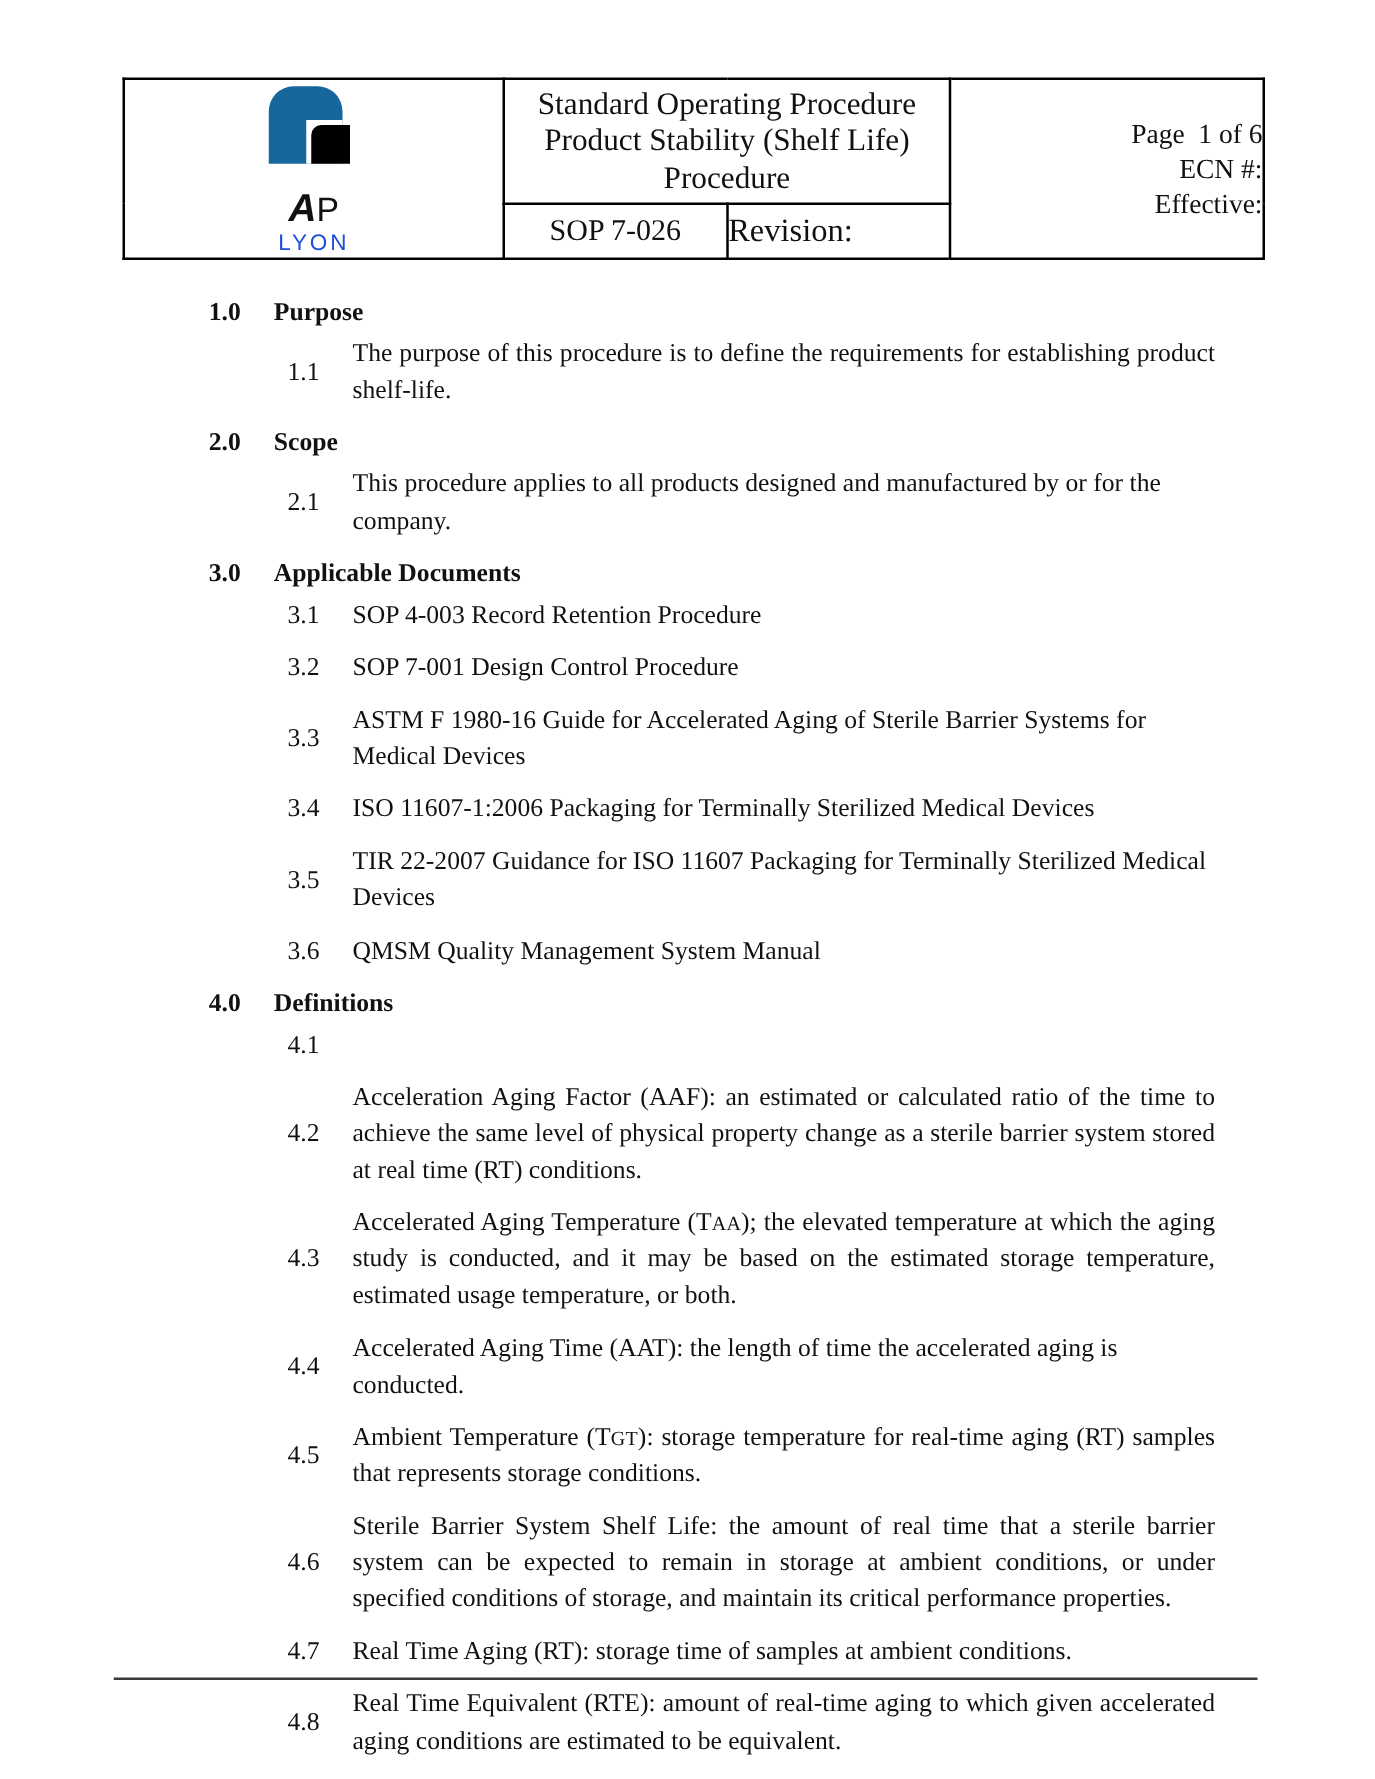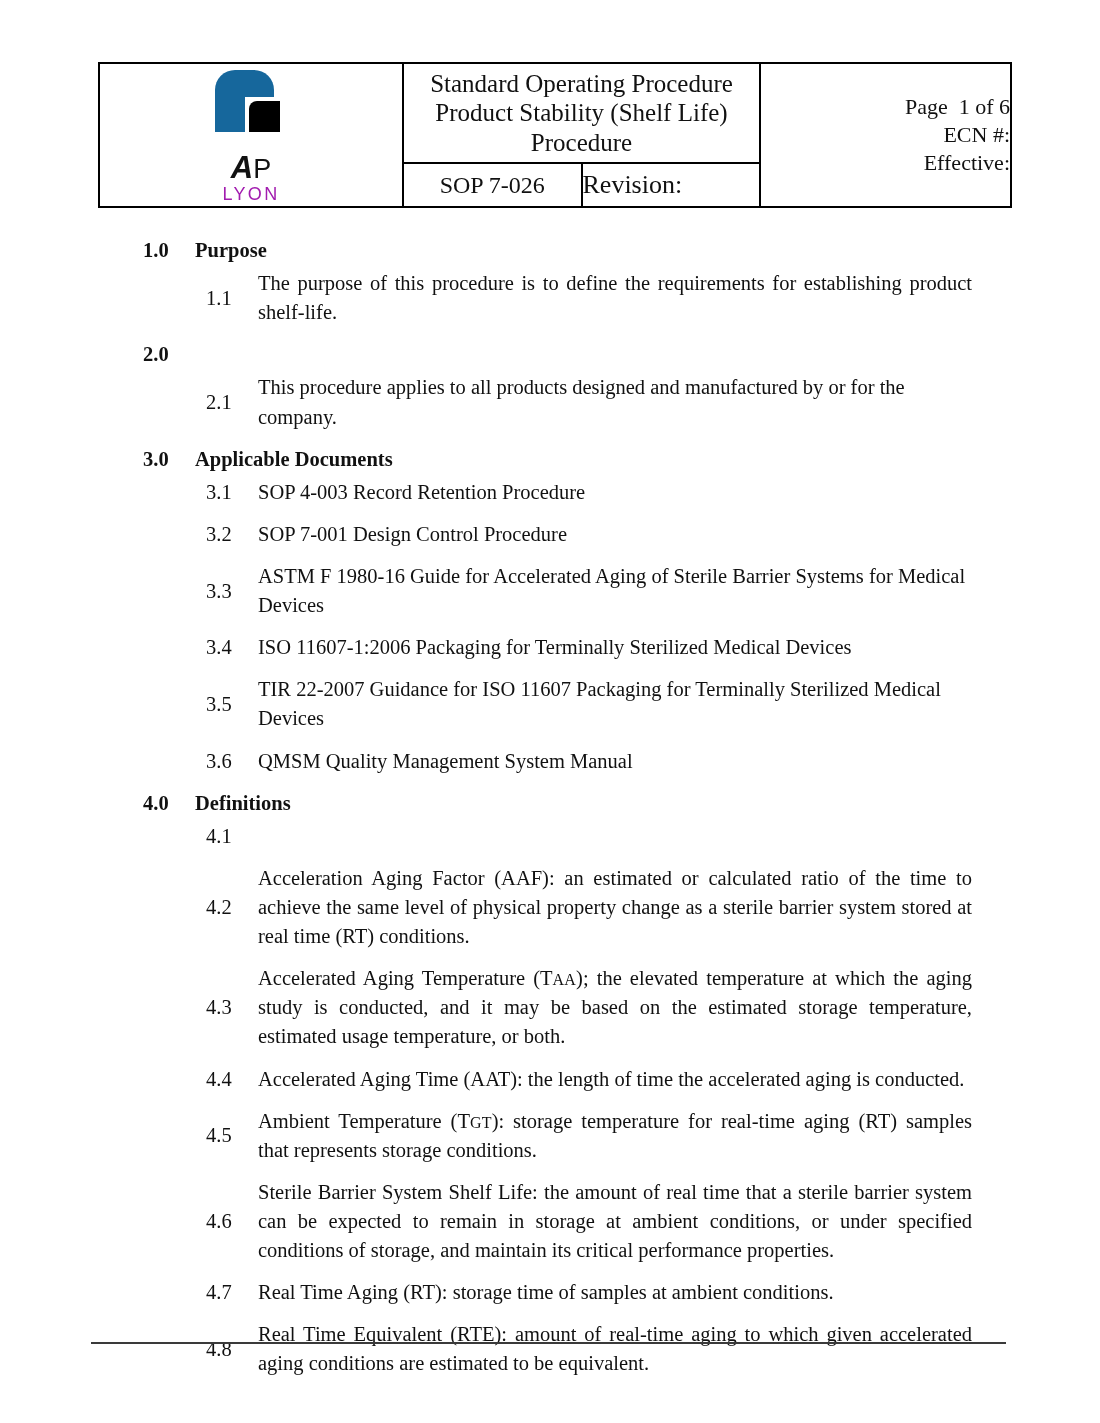--- a/index.html
+++ b/index.html
@@ -130,38 +130,39 @@
     font-size: 31px;
   }
   .logo-ap .p {
     font-weight: normal;
     font-size: 27px;
   }
   .logo-lyon {
     font-family: "Liberation Sans", "DejaVu Sans", sans-serif;
     font-size: 18px;
     letter-spacing: 2.3px;
-    color: #a21caf;
+    color: #1d4ed8;
     margin-top: 2px;
     white-space: pre;
   }
 
   
   .content {
     position: absolute;
     left: 0;
     top: 236px;
     width: 1100px;
     font-size: 20.5px;
     line-height: 1.42;
   }
 
   .section {
     position: relative;
     margin: 0 0 6px 0;
+    padding-left: 24px;
   }
   .section-head {
     display: flex;
     align-items: baseline;
     font-weight: bold;
     margin: 0 0 4px 0;
     padding-left: 143px;
   }
   .section-head .num {
     width: 52px;
@@ -254,20 +255,21 @@
       </div>
       <div class="clause">
         <span class="cnum">1.1</span>
         <span class="ctext">The purpose of this procedure is to define the requirements for establishing product shelf-life.</span>
       </div>
     </div>
 
     <div class="section">
       <div class="section-head">
         <span class="num">2.0</span>
+        <span class="label">Scope</span>
       </div>
       <div class="clause nojustify">
         <span class="cnum">2.1</span>
         <span class="ctext">This procedure applies to all products designed and manufactured by or for the company.</span>
       </div>
     </div>
 
     <div class="section">
       <div class="section-head">
         <span class="num">3.0</span>

